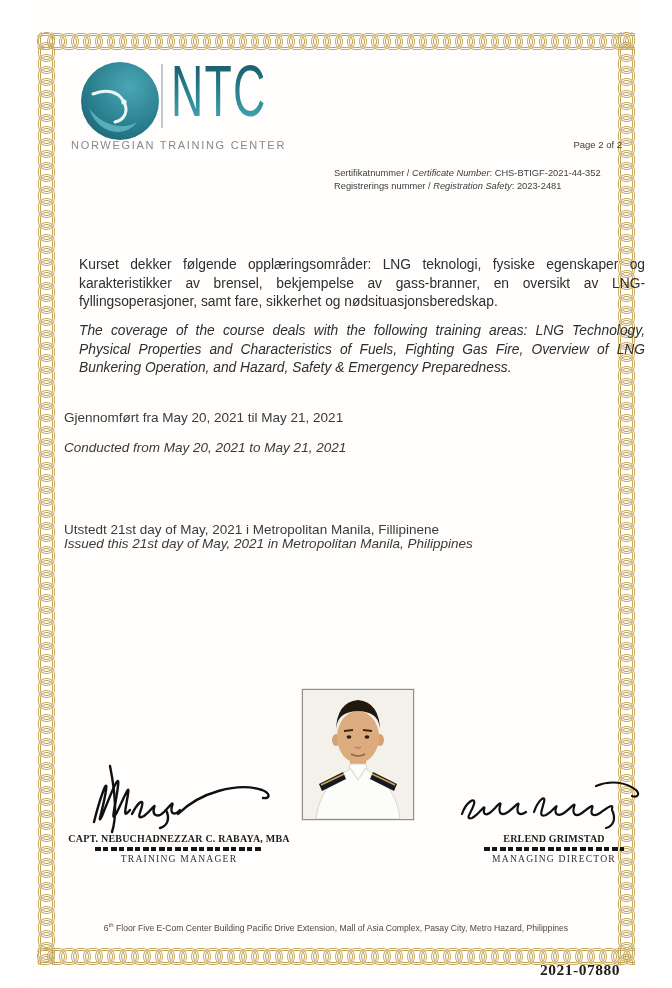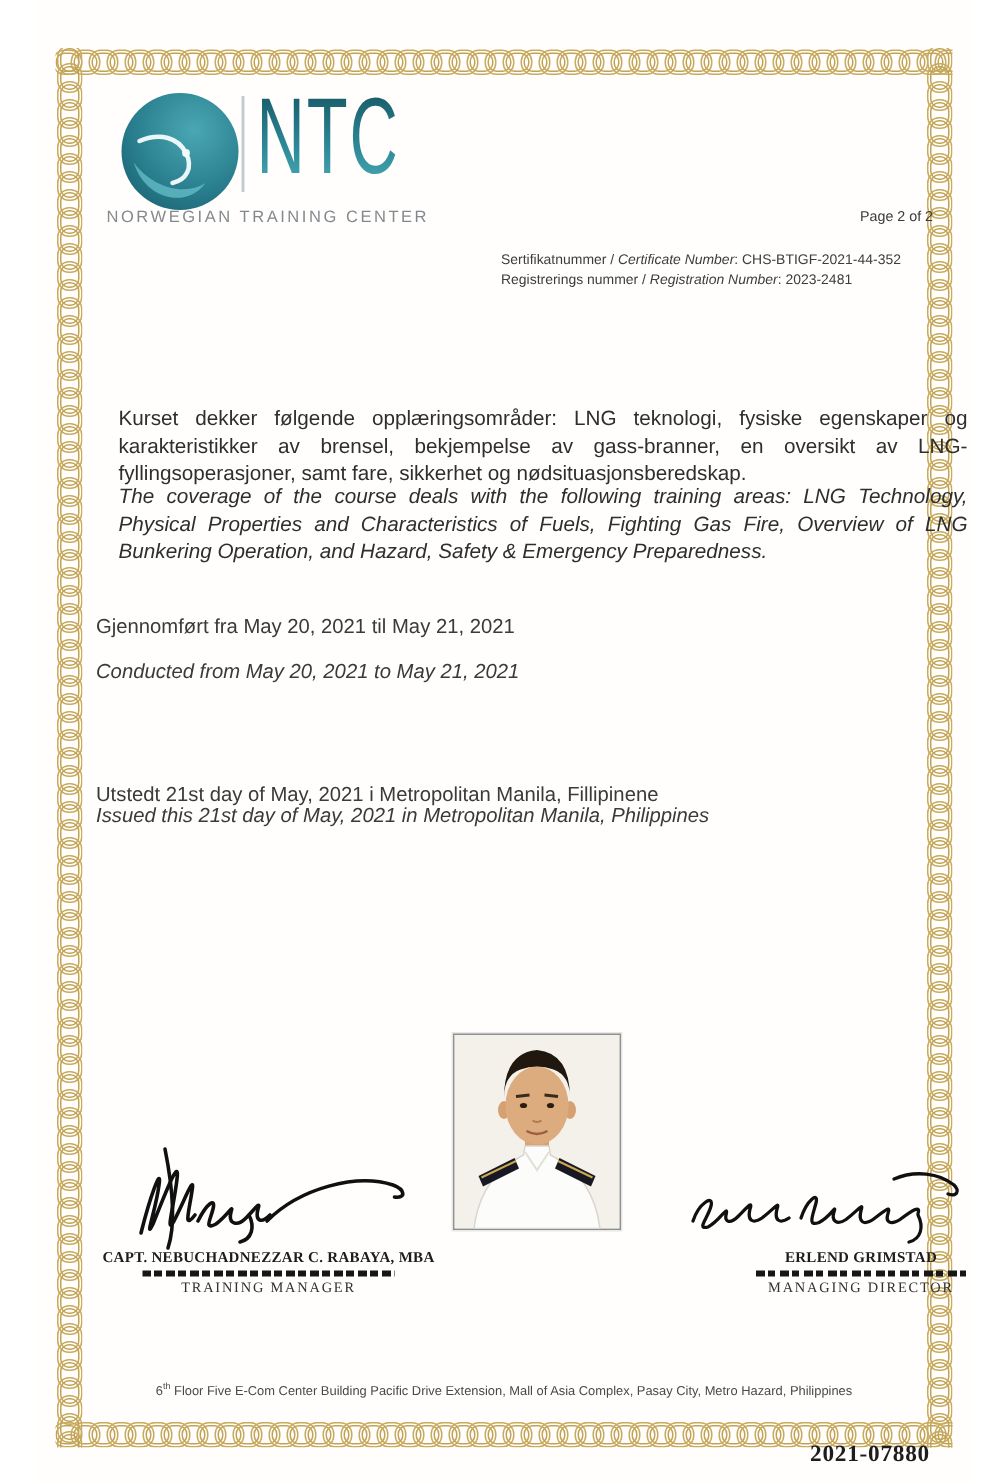--- a/index.html
+++ b/index.html
@@ -29,21 +29,21 @@
     -webkit-background-clip:text;background-clip:text;color:transparent;}
   .brand-sub{position:absolute;left:47px;top:139px;font-size:11px;letter-spacing:1.7px;
     color:#84898d;white-space:nowrap;}
   .page-indicator{position:absolute;right:26px;top:139px;font-size:9.5px;color:#3a3a3a;}
   .cert-numbers{position:absolute;left:310px;top:167px;font-size:9.3px;line-height:12.5px;color:#3c3c3c;}
   .cert-numbers .it{font-style:italic;}
 
   
   .para{position:absolute;left:55px;width:566px;font-size:13.8px;line-height:18.6px;
     color:#2e2e2e;text-align:justify;}
-  .para-no{top:256px;margin-top:14px;}
+  .para-no{top:256px;}
   .para-en{top:322px;font-style:italic;}
   .center-line{position:absolute;left:40px;right:40px;text-align:left;font-size:13.5px;color:#3a3a3a;}
   .l-conducted-no{top:410px;}
   .l-conducted-en{top:440px;font-style:italic;}
   .l-issued-no{top:510px;margin-top:12px;}
   .l-issued-en{top:536px;font-style:italic;}
 
   
   .photo{position:absolute;left:278px;top:689px;width:110px;height:129px;
     border:1px solid #8f8f8f;box-shadow:0 0 0 1px #e7e7e7;background:#f4f1ea;}
@@ -52,21 +52,21 @@
   .sig-svg{position:absolute;}
   .sig-left-svg{left:46px;top:758px;}
   .sig-right-svg{left:430px;top:770px;}
   .sig-block{position:absolute;text-align:center;font-family:"Liberation Serif",serif;color:#1c1c1c;}
   .sig-block .name{font-weight:bold;font-size:10px;letter-spacing:.2px;white-space:nowrap;}
   .sig-block .redacted{height:4px;margin:3px auto 2px auto;
     background:repeating-linear-gradient(90deg,#161616 0 6px,transparent 6px 8px,#161616 8px 13px,transparent 13px 16px);}
   .sig-block .role{font-size:9.6px;letter-spacing:1.2px;color:#33312f;}
   .sig-block-left{left:35px;top:833px;width:240px;}
   .sig-block-left .redacted{width:168px;}
-  .sig-block-right{left:457px;top:833px;width:186px;text-align:center;}
+  .sig-block-right{left:437px;top:833px;width:186px;text-align:center;}
   .sig-block-right .redacted{width:140px;}
 
   
   .footer-address{position:absolute;left:60px;right:60px;top:922px;text-align:center;
     font-size:8.6px;color:#4c4843;}
   .footer-address sup{font-size:6px;}
   .control-number{position:absolute;right:28px;top:961px;font-family:"Liberation Serif",serif;
     font-weight:bold;font-size:15.5px;letter-spacing:.5px;color:#1d1d1d;}
 </style>
 </head>
@@ -355,21 +355,21 @@
     </svg>
   </div>
   <div class="logo-sep"></div>
   <div class="brand">NTC</div>
   <div class="brand-sub">NORWEGIAN TRAINING CENTER</div>
 
   <div class="page-indicator">Page 2 of 2</div>
 
   <div class="cert-numbers">
     <div><span>Sertifikatnummer / </span><span class="it">Certificate Number</span><span>: CHS-BTIGF-2021-44-352</span></div>
-    <div><span>Registrerings nummer / </span><span class="it">Registration Number</span><span>: 2023-2481</span></div>
+    <div><span>Registrerings nummer / </span><span class="it">Registration Safety</span><span>: 2023-2481</span></div>
   </div>
 
   <div class="para para-no">Kurset dekker følgende opplæringsområder: LNG teknologi, fysiske egenskaper og karakteristikker av brensel, bekjempelse av gass-branner, en oversikt av LNG-fyllingsoperasjoner, samt fare, sikkerhet og nødsituasjonsberedskap.</div>
   <div class="para para-en">The coverage of the course deals with the following training areas: LNG Technology, Physical Properties and Characteristics of Fuels, Fighting Gas Fire, Overview of LNG Bunkering Operation, and Hazard, Safety &amp; Emergency Preparedness.</div>
 
   <div class="center-line l-conducted-no">Gjennomført fra May 20, 2021 til May 21, 2021</div>
   <div class="center-line l-conducted-en">Conducted from May 20, 2021 to May 21, 2021</div>
   <div class="center-line l-issued-no">Utstedt 21st day of May, 2021 i Metropolitan Manila, Fillipinene</div>
   <div class="center-line l-issued-en">Issued this 21st day of May, 2021 in Metropolitan Manila, Philippines</div>
 

